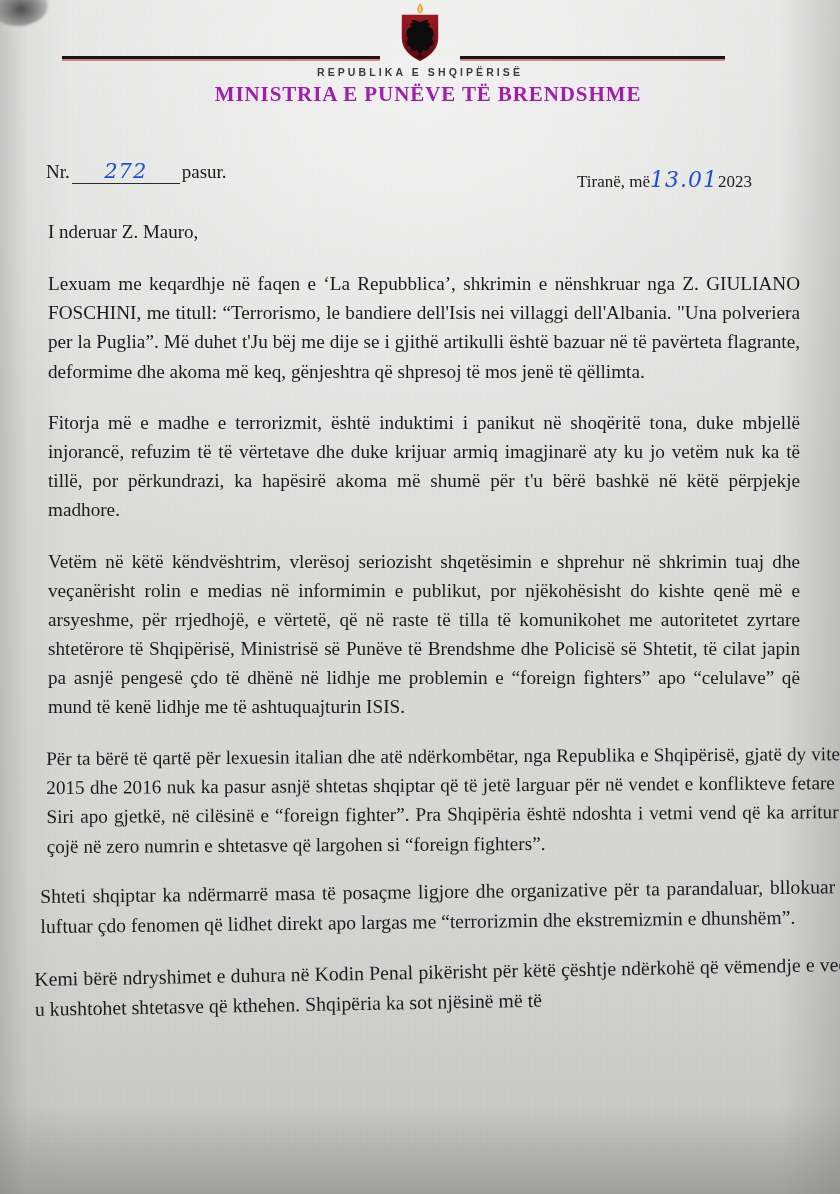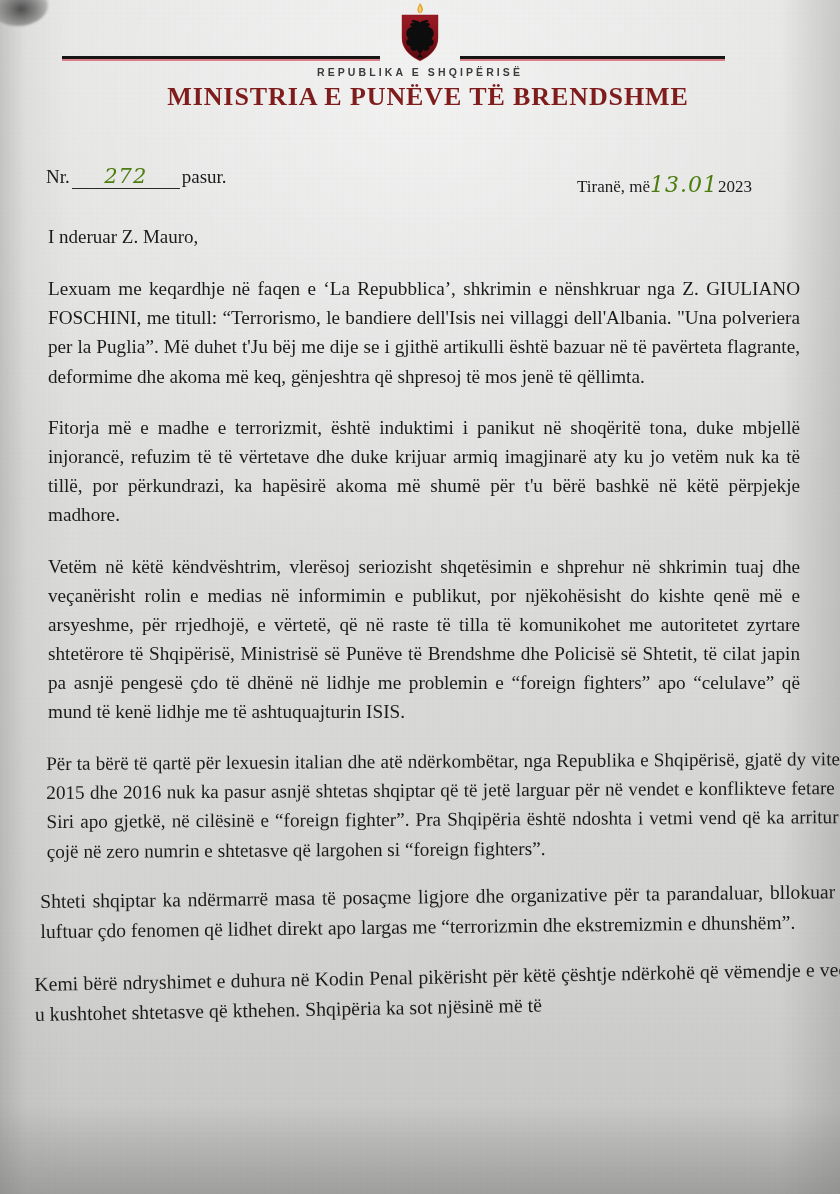--- a/index.html
+++ b/index.html
@@ -86,24 +86,24 @@
     margin: 0;
     padding-top: 66px;
     font-family: "Liberation Sans", sans-serif;
     font-size: 10.5px;
     font-weight: bold;
     letter-spacing: 3.1px;
     color: #3a3a3a;
   }
   .ministry-line1 {
     margin: 4px 0 0 16px;
-    font-size: 26px;
+    font-size: 21px;
     font-weight: bold;
     letter-spacing: 0.9px;
-    color: #7f1d1d;
+    color: #a21caf;
   }
   .ministry-line2 {
     margin: 3px 0 0 0;
     font-size: 19px;
     font-weight: bold;
     letter-spacing: 5px;
     color: #141414;
   }
 
   
@@ -124,21 +124,21 @@
     min-width: 108px;
     border-bottom: 1.6px solid #2b2b2b;
     text-align: center;
     vertical-align: baseline;
     margin: 0 2px;
   }
   .hand {
     font-family: "DejaVu Serif", serif;
     font-style: italic;
     font-size: 21px;
-    color: #4d7c0f;
+    color: #1d4ed8;
     letter-spacing: 1px;
   }
   .date-block {
     position: absolute;
     right: 88px;
     top: 8px;
     font-size: 17px;
     white-space: nowrap;
   }
   .date-block .hand { font-size: 22px; }

